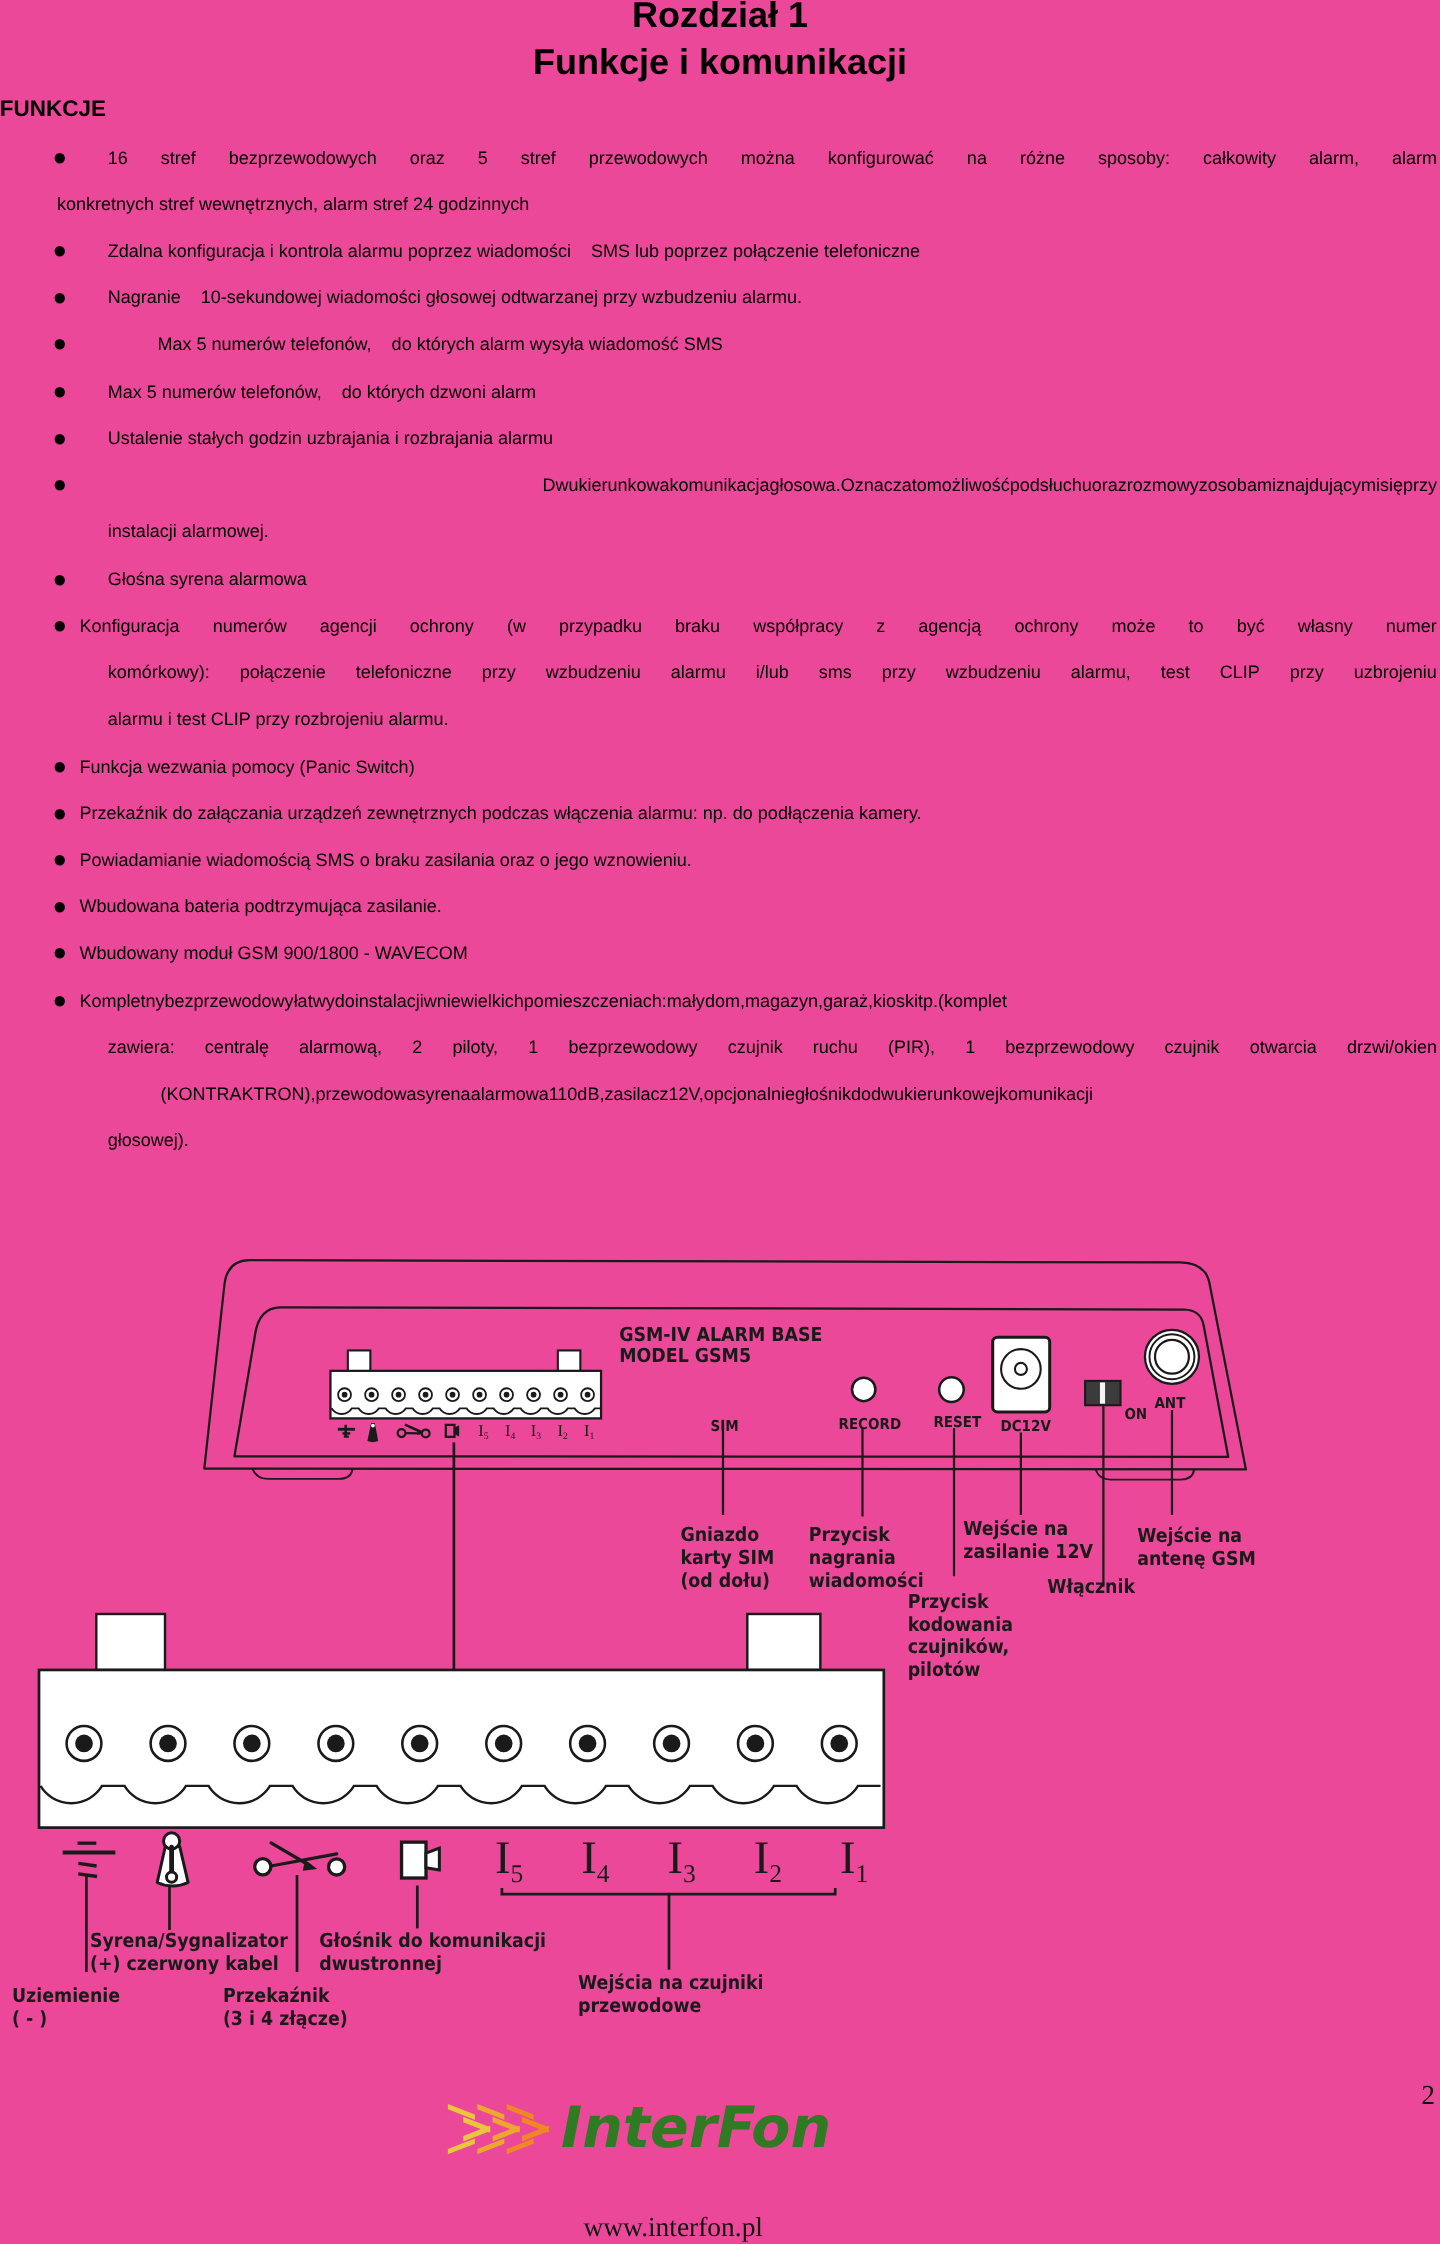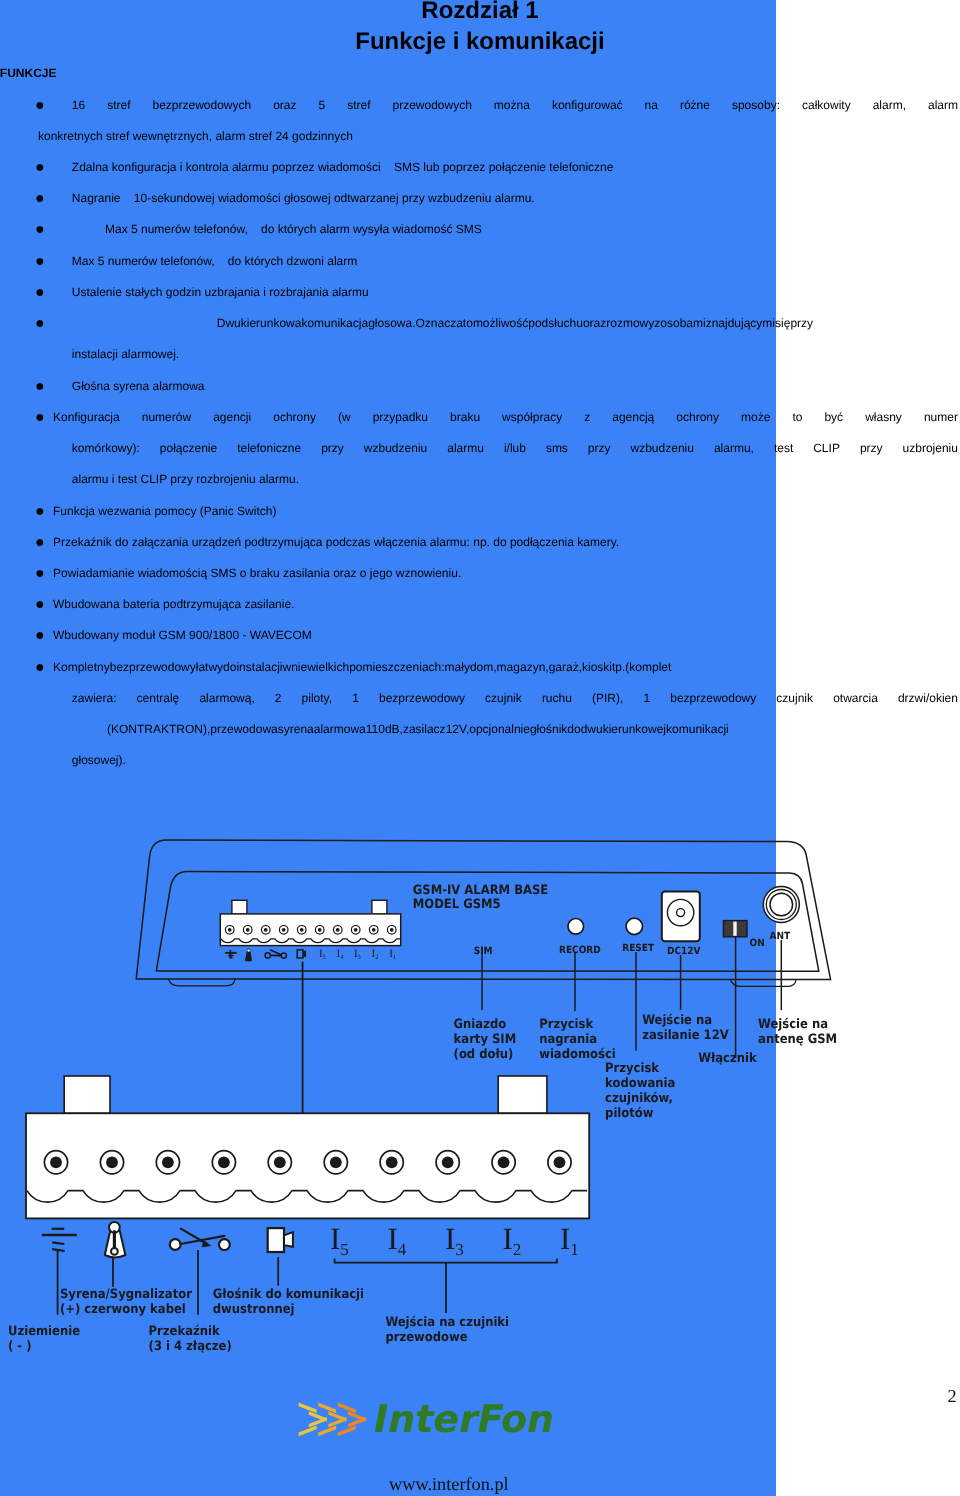--- a/index.html
+++ b/index.html
@@ -1,19 +1,19 @@
 <!DOCTYPE html>
 <html><head>
 <meta charset="utf-8">
 <style>
   html,body{margin:0;padding:0;background:#fff;}
   body{width:960px;height:1496px;font-family:"Liberation Sans",sans-serif;color:#000;overflow:hidden;-webkit-font-smoothing:antialiased;text-rendering:geometricPrecision;transform:translateZ(0);}
-  .page{position:relative;width:776px;height:1496px;background:#3b82f6;}
+  .page{position:relative;width:960px;height:1496px;background:#ec4899;}
   .ttl{position:absolute;left:0;top:-5.2px;width:960px;text-align:center;font-weight:bold;font-size:24px;line-height:31.4px;}
-  .sec{position:absolute;left:-0.2px;top:64.4px;font-weight:bold;font-size:12px;line-height:18px;}
+  .sec{position:absolute;left:-0.2px;top:64.4px;font-weight:bold;font-size:15px;line-height:18px;}
   .diag{position:absolute;left:0;top:0;}
   .lst{position:absolute;left:0;top:89.5px;width:960px;}
   .it{position:relative;}
   .it .bul{position:absolute;left:35px;width:10px;text-align:left;font-size:16px;line-height:31.24px;}
   .ln{font-size:12px;line-height:31.24px;white-space:pre;}
   .j{display:flex;}
   .j > span{white-space:pre;}
 </style>
 </head>
 <body>
@@ -47,21 +47,21 @@
       <div class="it">
         <span class="bul">●</span>
         <div class="ln" style="margin-left:71.8px">Max 5 numerów telefonów,    do których dzwoni alarm</div>
       </div>
       <div class="it">
         <span class="bul">●</span>
         <div class="ln" style="margin-left:71.8px">Ustalenie stałych godzin uzbrajania i rozbrajania alarmu</div>
       </div>
       <div class="it">
         <span class="bul">●</span>
-        <div class="ln j" style="margin-left:71.8px;width:886.2px;justify-content:center"><span>Dwukierunkowa</span><span>komunikacja</span><span>głosowa.</span><span></span><span>Oznacza</span><span>to</span><span>możliwość</span><span>podsłuchu</span><span>oraz</span><span>rozmowy</span><span>z</span><span>osobami</span><span>znajdującymi</span><span>się</span><span>przy</span></div>
+        <div class="ln j" style="margin-left:71.8px;width:886.2px;justify-content:flex-end"><span>Dwukierunkowa</span><span>komunikacja</span><span>głosowa.</span><span></span><span>Oznacza</span><span>to</span><span>możliwość</span><span>podsłuchu</span><span>oraz</span><span>rozmowy</span><span>z</span><span>osobami</span><span>znajdującymi</span><span>się</span><span>przy</span></div>
       </div>
       <div class="it">
         <div class="ln" style="margin-left:71.8px">instalacji alarmowej.</div>
       </div>
       <div class="it">
         <span class="bul">●</span>
         <div class="ln" style="margin-left:71.8px">Głośna syrena alarmowa</div>
       </div>
       <div class="it">
         <span class="bul">●</span>
@@ -72,21 +72,21 @@
       </div>
       <div class="it">
         <div class="ln" style="margin-left:71.8px">alarmu i test CLIP przy rozbrojeniu alarmu.</div>
       </div>
       <div class="it">
         <span class="bul">●</span>
         <div class="ln" style="margin-left:53px">Funkcja wezwania pomocy (Panic Switch)</div>
       </div>
       <div class="it">
         <span class="bul">●</span>
-        <div class="ln" style="margin-left:53px">Przekaźnik do załączania urządzeń podtrzymująca podczas włączenia alarmu: np. do podłączenia kamery.</div>
+        <div class="ln" style="margin-left:53px">Przekaźnik do załączania urządzeń zewnętrznych podczas włączenia alarmu: np. do podłączenia kamery.</div>
       </div>
       <div class="it">
         <span class="bul">●</span>
         <div class="ln" style="margin-left:53px">Powiadamianie wiadomością SMS o braku zasilania oraz o jego wznowieniu.</div>
       </div>
       <div class="it">
         <span class="bul">●</span>
         <div class="ln" style="margin-left:53px">Wbudowana bateria podtrzymująca zasilanie.</div>
       </div>
       <div class="it">

